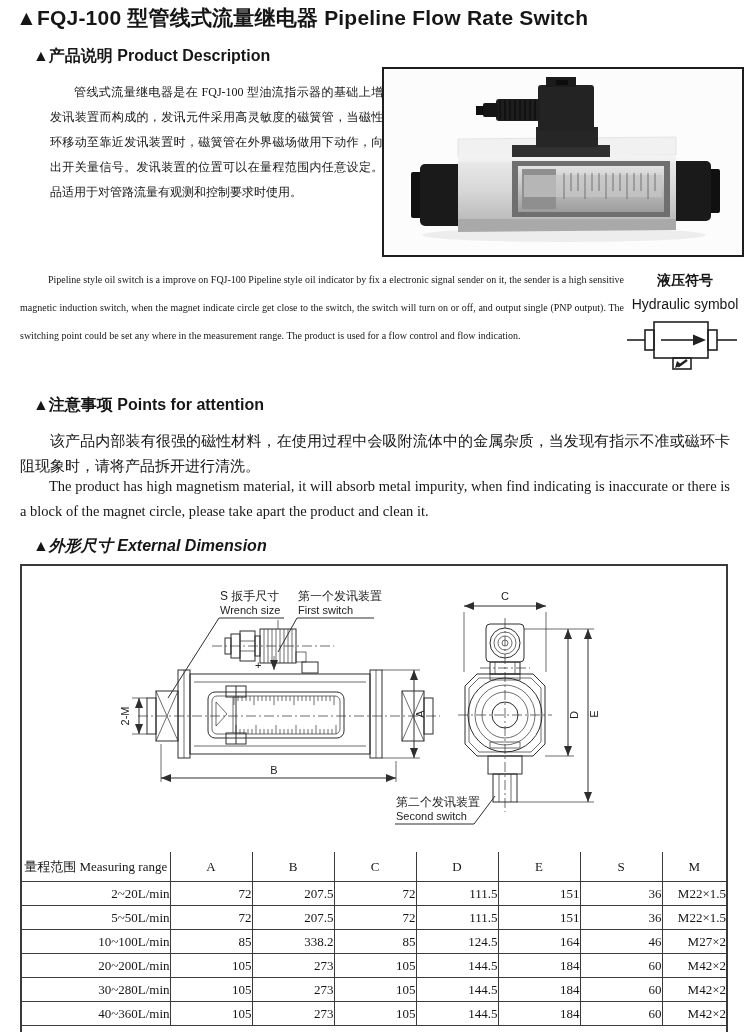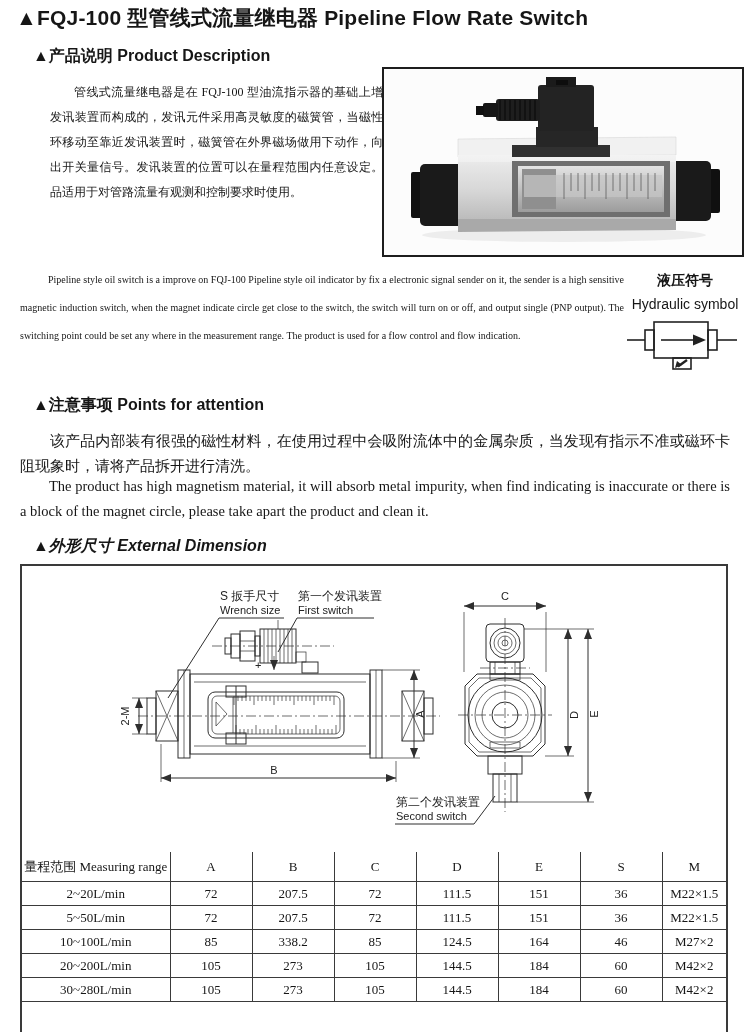--- a/index.html
+++ b/index.html
@@ -14,21 +14,21 @@
   .cn-attn{font-size:15px;line-height:25px;text-align:justify;text-indent:2em;}
   .photo-box{left:382px;top:67px;width:358px;height:186px;border:2px solid #1d1d1d;background:#fcfcfc;}
   .hyd{left:622px;top:272px;width:126px;text-align:center;font-family:"Liberation Sans",sans-serif;}
   .hyd .cn{font-weight:bold;font-size:14px;}
   .hyd .en{font-size:14px;margin-top:6px;}
   .hyd svg{margin-top:4px;}
   .big-box{left:20px;top:564px;width:704px;height:468px;border:2px solid #3a3a3a;border-bottom:none;background:#fff;overflow:hidden;}
   table.dim{border-collapse:collapse;width:704px;table-layout:fixed;font-size:13px;font-family:"Liberation Serif",serif;padding-left:40px;}
   table.dim th,table.dim td{border:1px solid #3a3a3a;text-align:center;padding:0;font-weight:normal;overflow:hidden;white-space:nowrap;}
   table.dim thead th{height:29px;}
-  table.dim tbody td{height:23px;}
+  table.dim tbody td{height:23px;text-align:right;}
   table.dim tr>*:first-child{border-left:none;}
   table.dim tr>*:last-child{border-right:none;}
   table.dim thead th{border-top:none;}
   svg text{font-family:"Liberation Sans",sans-serif;fill:#222;}
   .ln{stroke:#2e2e2e;stroke-width:1;fill:none;}
   .thin{stroke:#2e2e2e;stroke-width:0.7;fill:none;}
   .cl{stroke:#2e2e2e;stroke-width:0.7;fill:none;stroke-dasharray:10 3 2 3;}
 </style>
 </head>
 <body>
@@ -416,15 +416,25 @@
         <tr>
           <td>30~280L/min</td>
           <td>105</td>
           <td>273</td>
           <td>105</td>
           <td>144.5</td>
           <td>184</td>
           <td>60</td>
           <td>M42×2</td>
         </tr>
+        <tr>
+          <td>40~360L/min</td>
+          <td>105</td>
+          <td>273</td>
+          <td>105</td>
+          <td>144.5</td>
+          <td>184</td>
+          <td>60</td>
+          <td>M42×2</td>
+        </tr>
       </tbody>
   </table>
 </div>
 
 </body></html>

